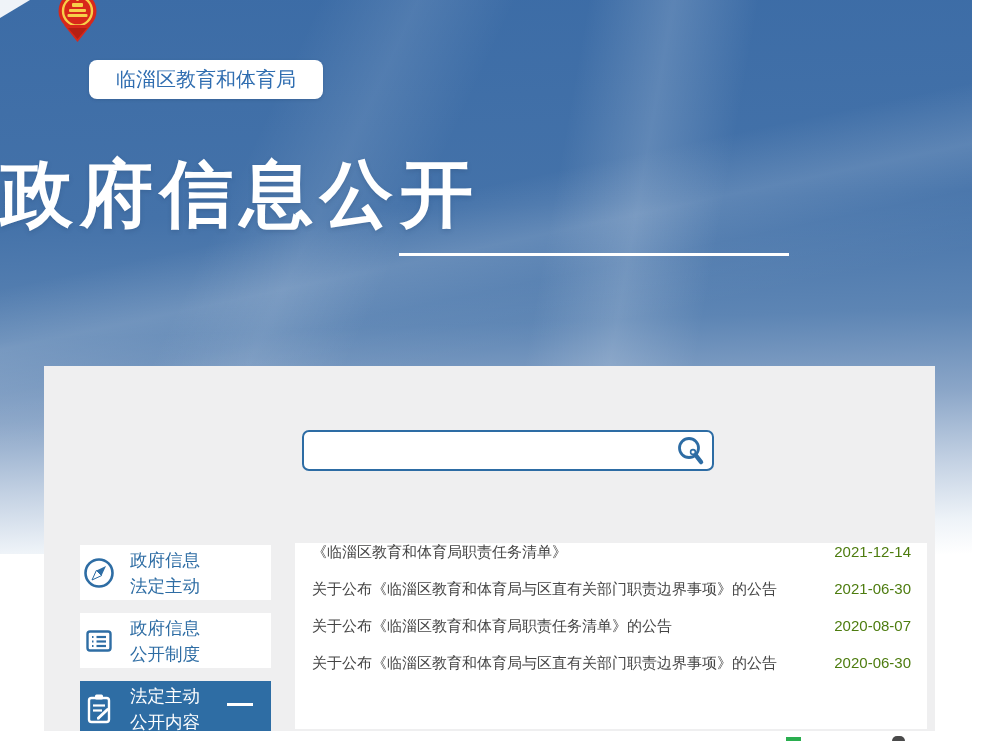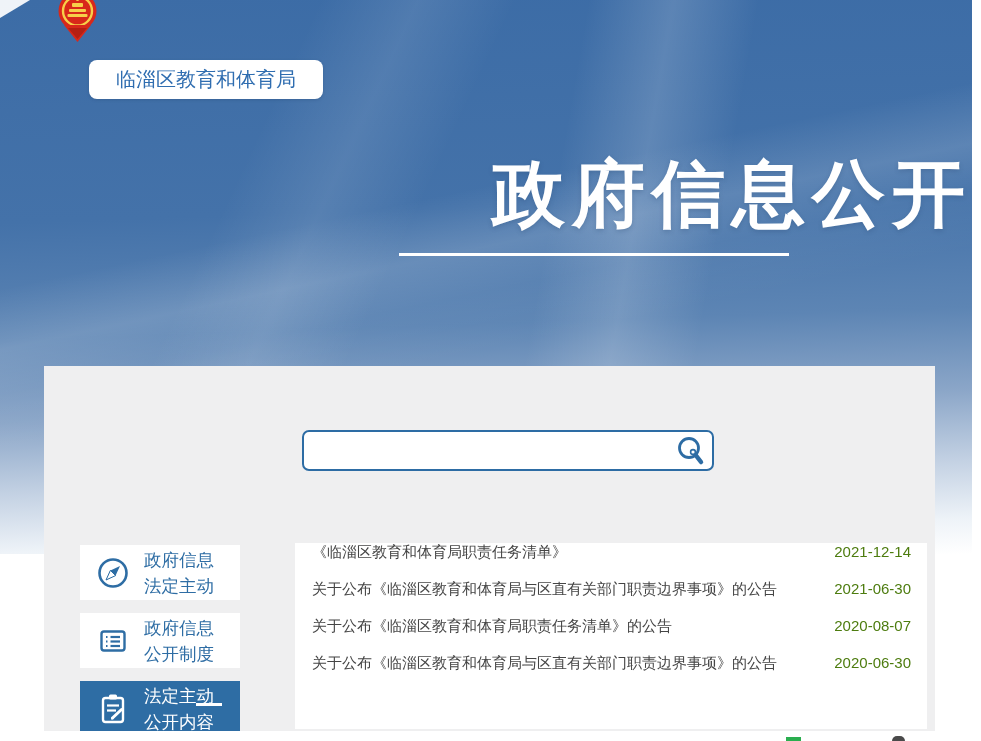--- a/index.html
+++ b/index.html
@@ -26,21 +26,21 @@
     margin:17px 0 0 12px; font-size:27px; font-weight:bold; color:#1c3a64; letter-spacing:2px;
   }
   .dept-btn {
     position:absolute; left:53px; top:60px; width:234px; height:39px;
     background:#ffffff; border-radius:8px; color:#2f6db0; font-size:20px;
     line-height:39px; text-align:center; cursor:pointer;
     box-shadow:0 1px 3px rgba(30,60,100,.25);
     margin-left:36px;
   }
   .banner-title {
-    position:absolute; left:0; top:146px; width:972px; text-align:right;
+    position:absolute; left:0; top:146px; width:972px; text-align:left;
     font-size:73px; font-weight:bold; color:#ffffff; letter-spacing:7px;
     text-shadow:0 2px 4px rgba(40,70,110,.25);
   }
   .banner-underline { position:absolute; left:399px; top:253px; width:390px; height:3px; background:#ffffff; }
 
   
   .panel { position:absolute; left:44px; top:366px; width:891px; height:365px; background:#efeff0; }
 
   
   .search-box { position:absolute; left:302px; top:430px; width:412px; height:41px; }
@@ -48,22 +48,22 @@
     width:100%; height:100%; border:2px solid #2d6ca4; border-radius:7px;
     background:#ffffff; padding:0 48px 0 12px; font-size:15px; color:#333; outline:none;
   }
   .search-btn {
     position:absolute; right:6px; top:4px; width:34px; height:34px;
     border:none; background:transparent; cursor:pointer; padding:0;
   }
 
   
   .side-item {
-    position:absolute; left:80px; width:160px; height:55px; background:#ffffff;
-    display:flex; align-items:center; padding-left:15px; cursor:pointer;
+    position:absolute; left:80px; width:191px; height:55px; background:#ffffff;
+    display:flex; align-items:center; padding-left:1px; cursor:pointer;
   }
   .side-item .icon { width:36px; height:36px; flex:0 0 36px; }
   .side-item .lbl { margin-left:13px; font-size:17.5px; line-height:26px; color:#2e6da4; }
   .side-item.active { background:#2e6da4; }
   .side-item.active .lbl { color:#ffffff; }
   .side-item .dash { position:absolute; right:18px; top:22px; width:26px; height:3px; background:#ffffff; }
 
   
   .article-list { position:absolute; left:295px; top:543px; width:632px; height:186px; background:#ffffff; }
   .article-row {

